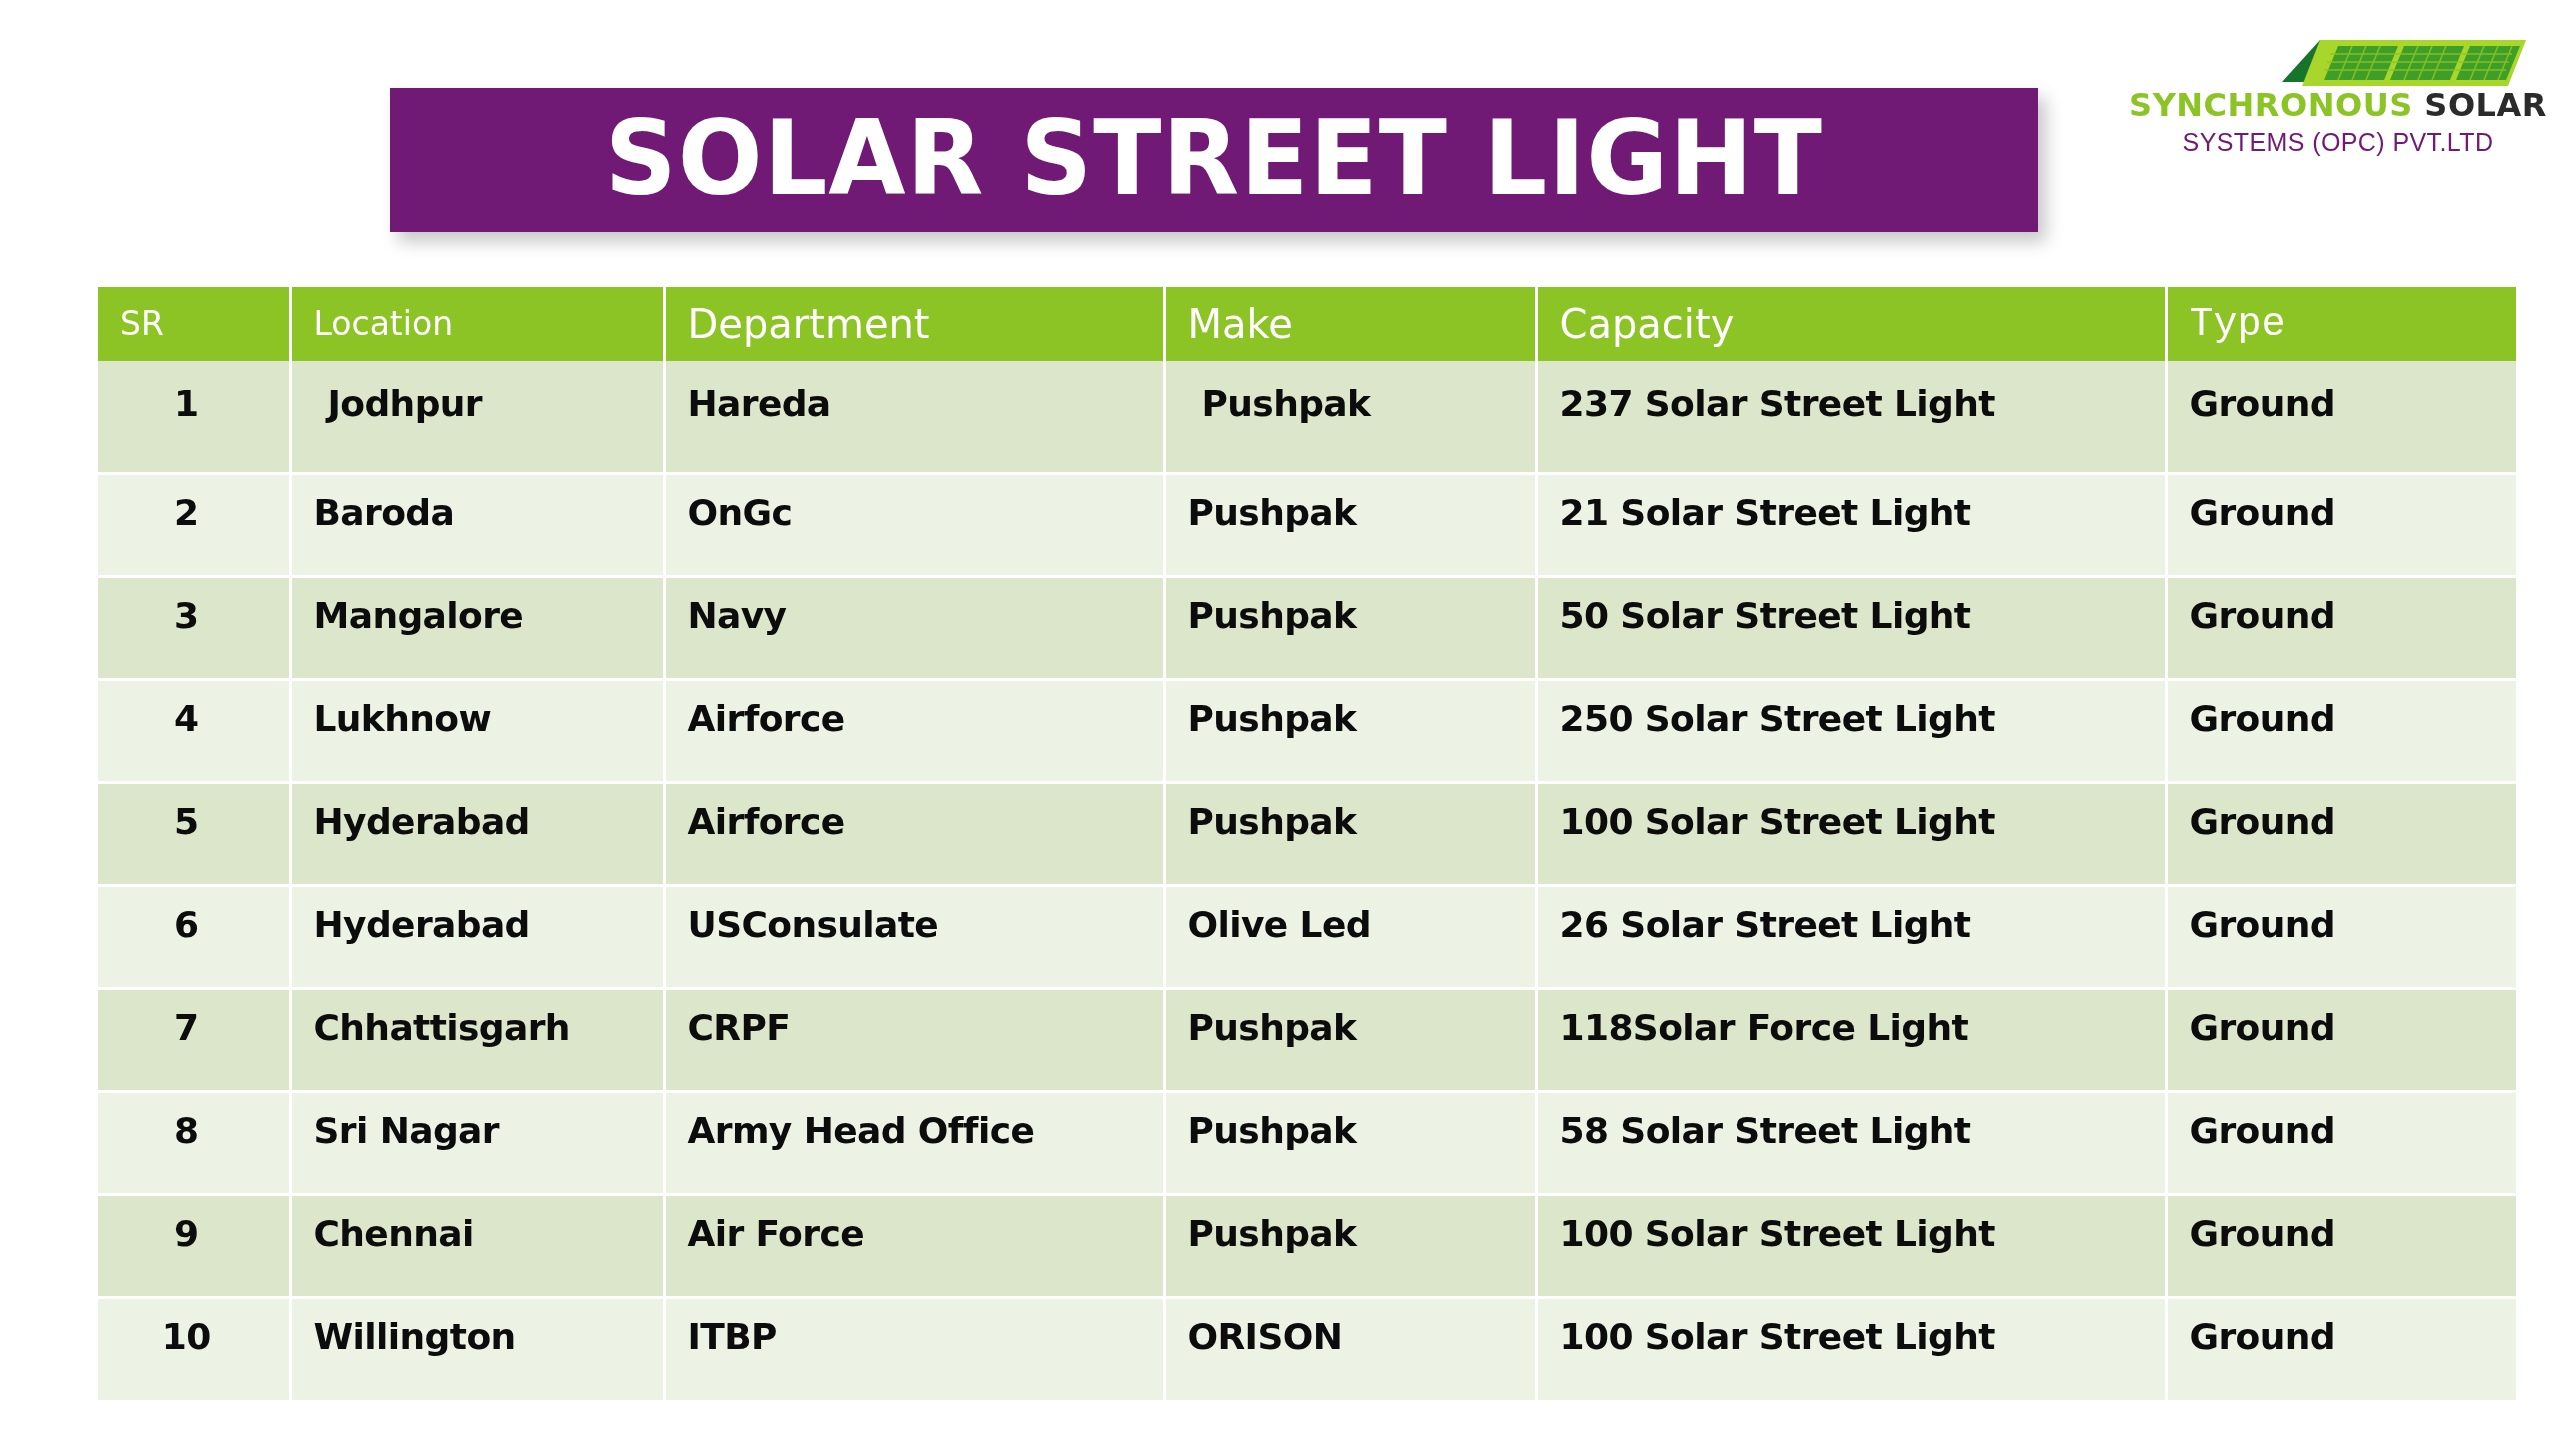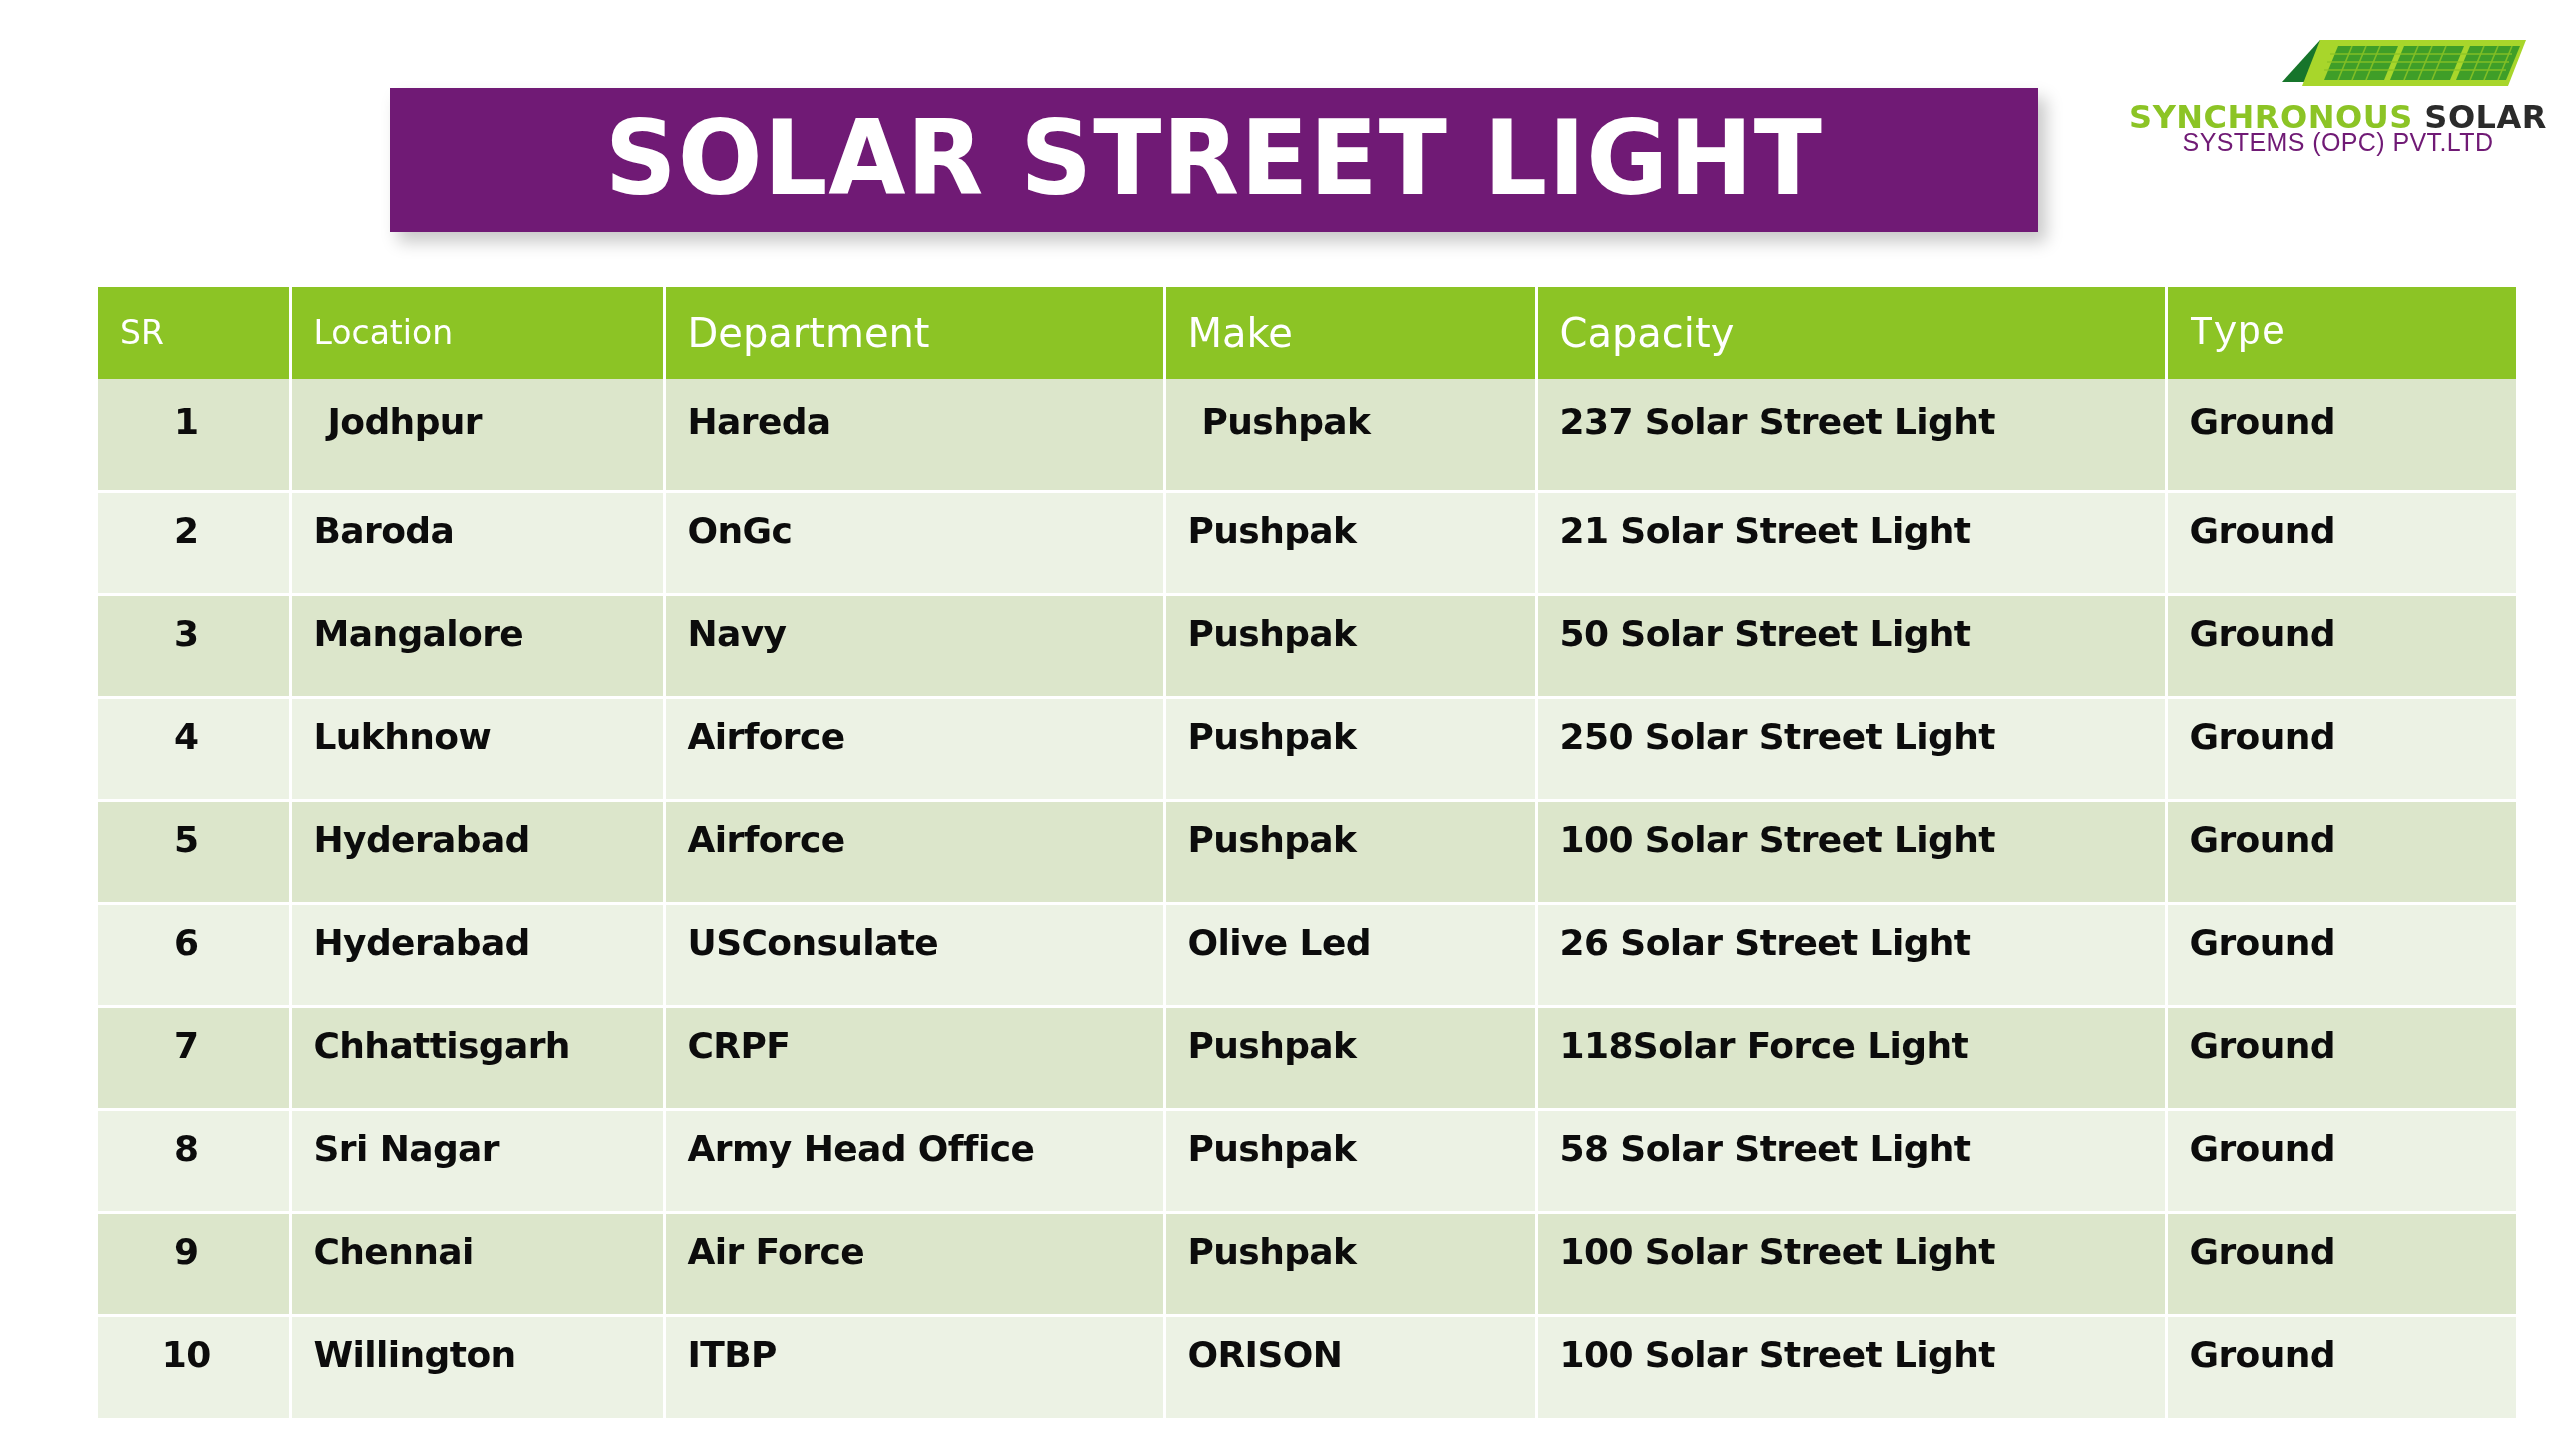--- a/index.html
+++ b/index.html
@@ -55,21 +55,21 @@
   #logo-panel {
     position: absolute;
     left: 152px;
     top: 0px;
     width: 248px;
     height: 58px;
   }
   #logo-wordmark {
     position: absolute;
     left: 0px;
-    top: 68px;
+    top: 56px;
     width: 420px;
     text-align: center;
     white-space: nowrap;
     font-family: "DejaVu Sans", sans-serif;
     font-weight: bold;
     font-size: 32px;
     letter-spacing: 0.5px;
   }
   #logo-word-sync { color: #8CC425; }
   #logo-word-solar { color: #2B2B2B; }
@@ -100,21 +100,21 @@
     table-layout: fixed;
   }
   
   col.c-sr    { width: 192px; }
   col.c-loc   { width: 374px; }
   col.c-dep   { width: 500px; }
   col.c-make  { width: 372px; }
   col.c-cap   { width: 630px; }
   col.c-type  { width: 350px; }
 
-  thead tr { height: 92px; padding-left: 31px; }
+  thead tr { height: 74px; padding-left: 31px; }
   thead th {
     background: #8CC425;
     color: #ffffff;
     text-align: left;
     font-weight: normal;
     vertical-align: middle;
     border-right: 3px solid #ffffff;
     padding: 0 0 0 22px;
     font-family: "DejaVu Sans", sans-serif;
     white-space: nowrap;

